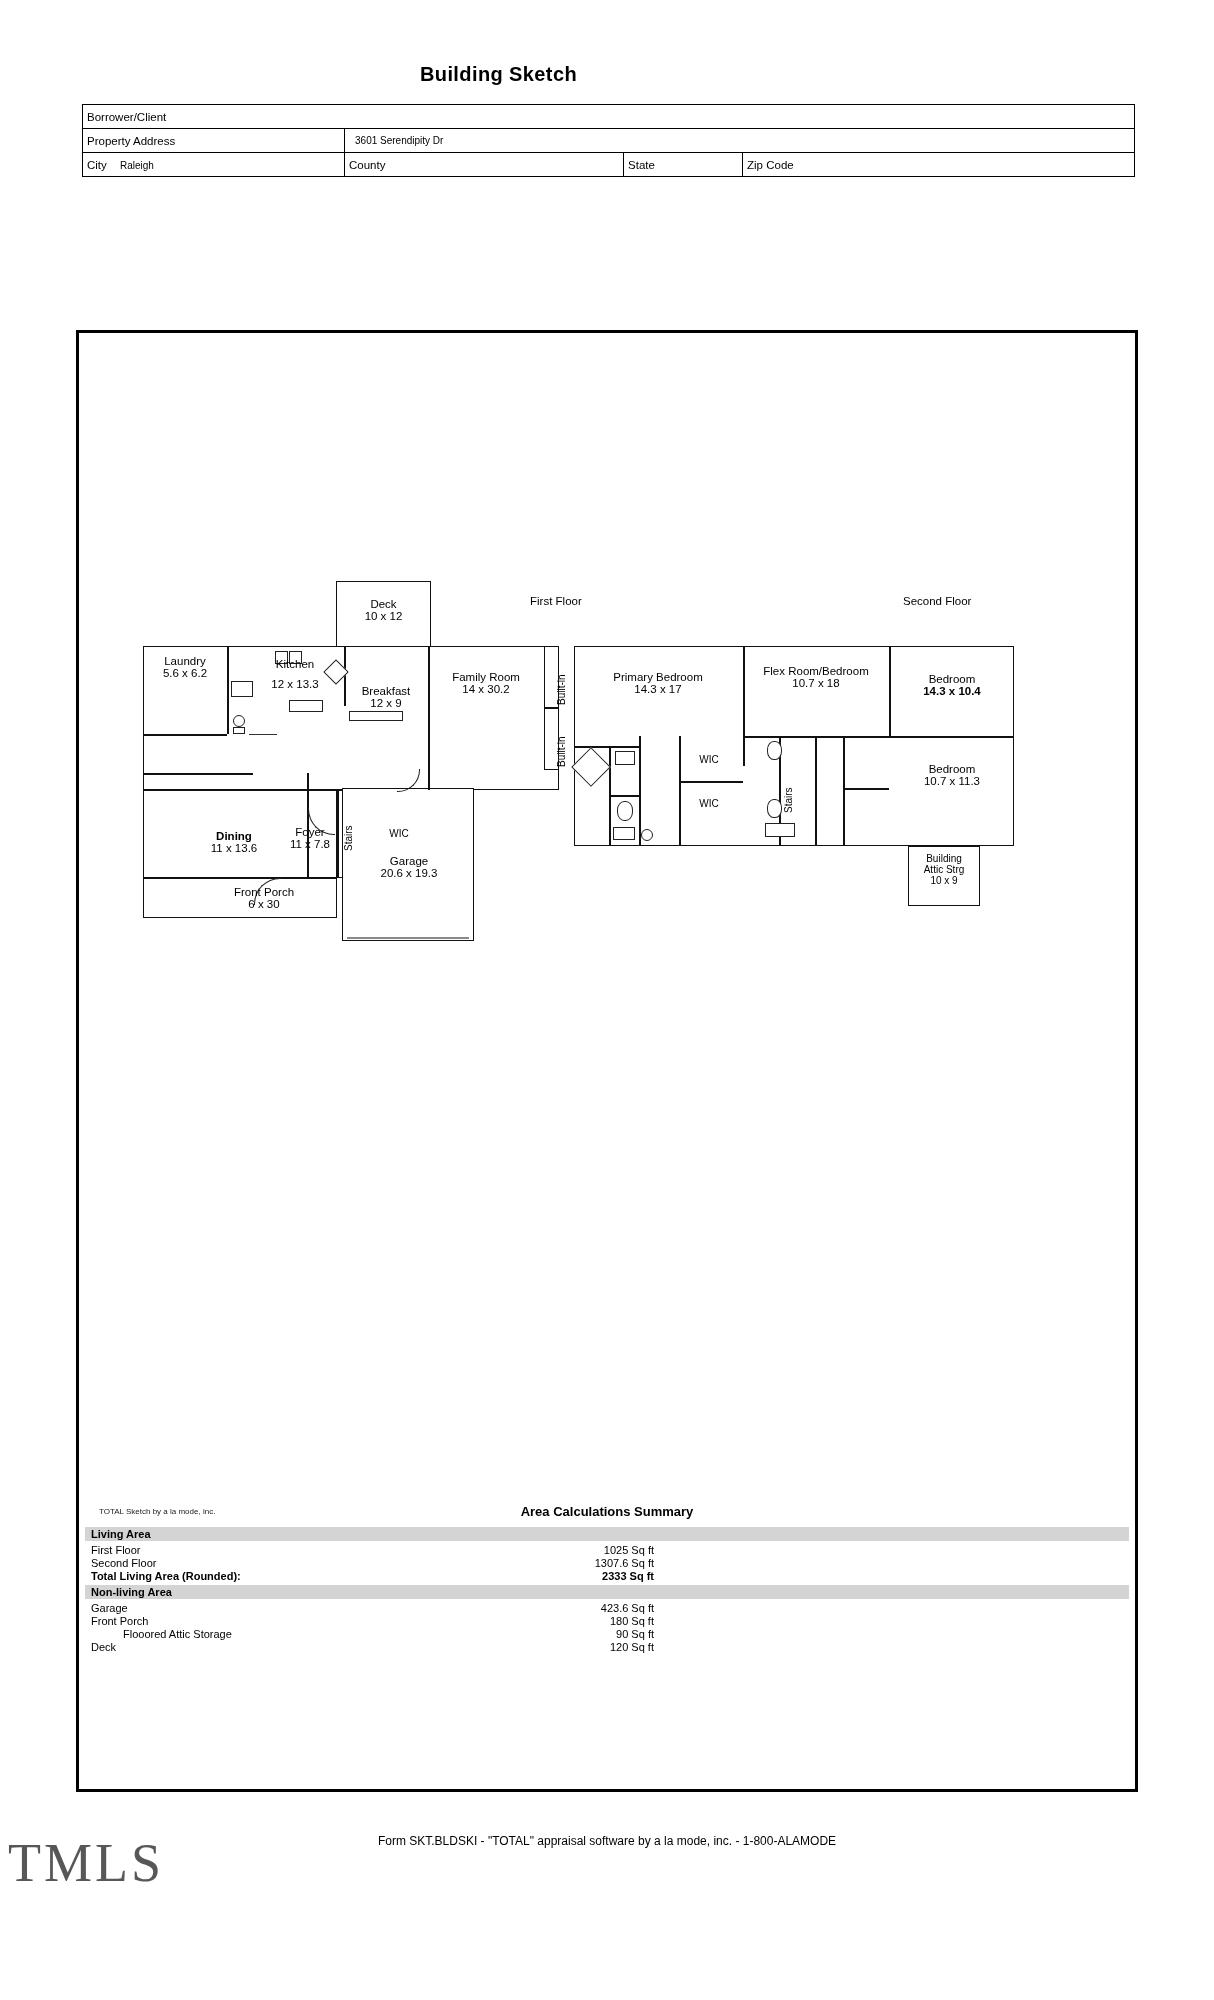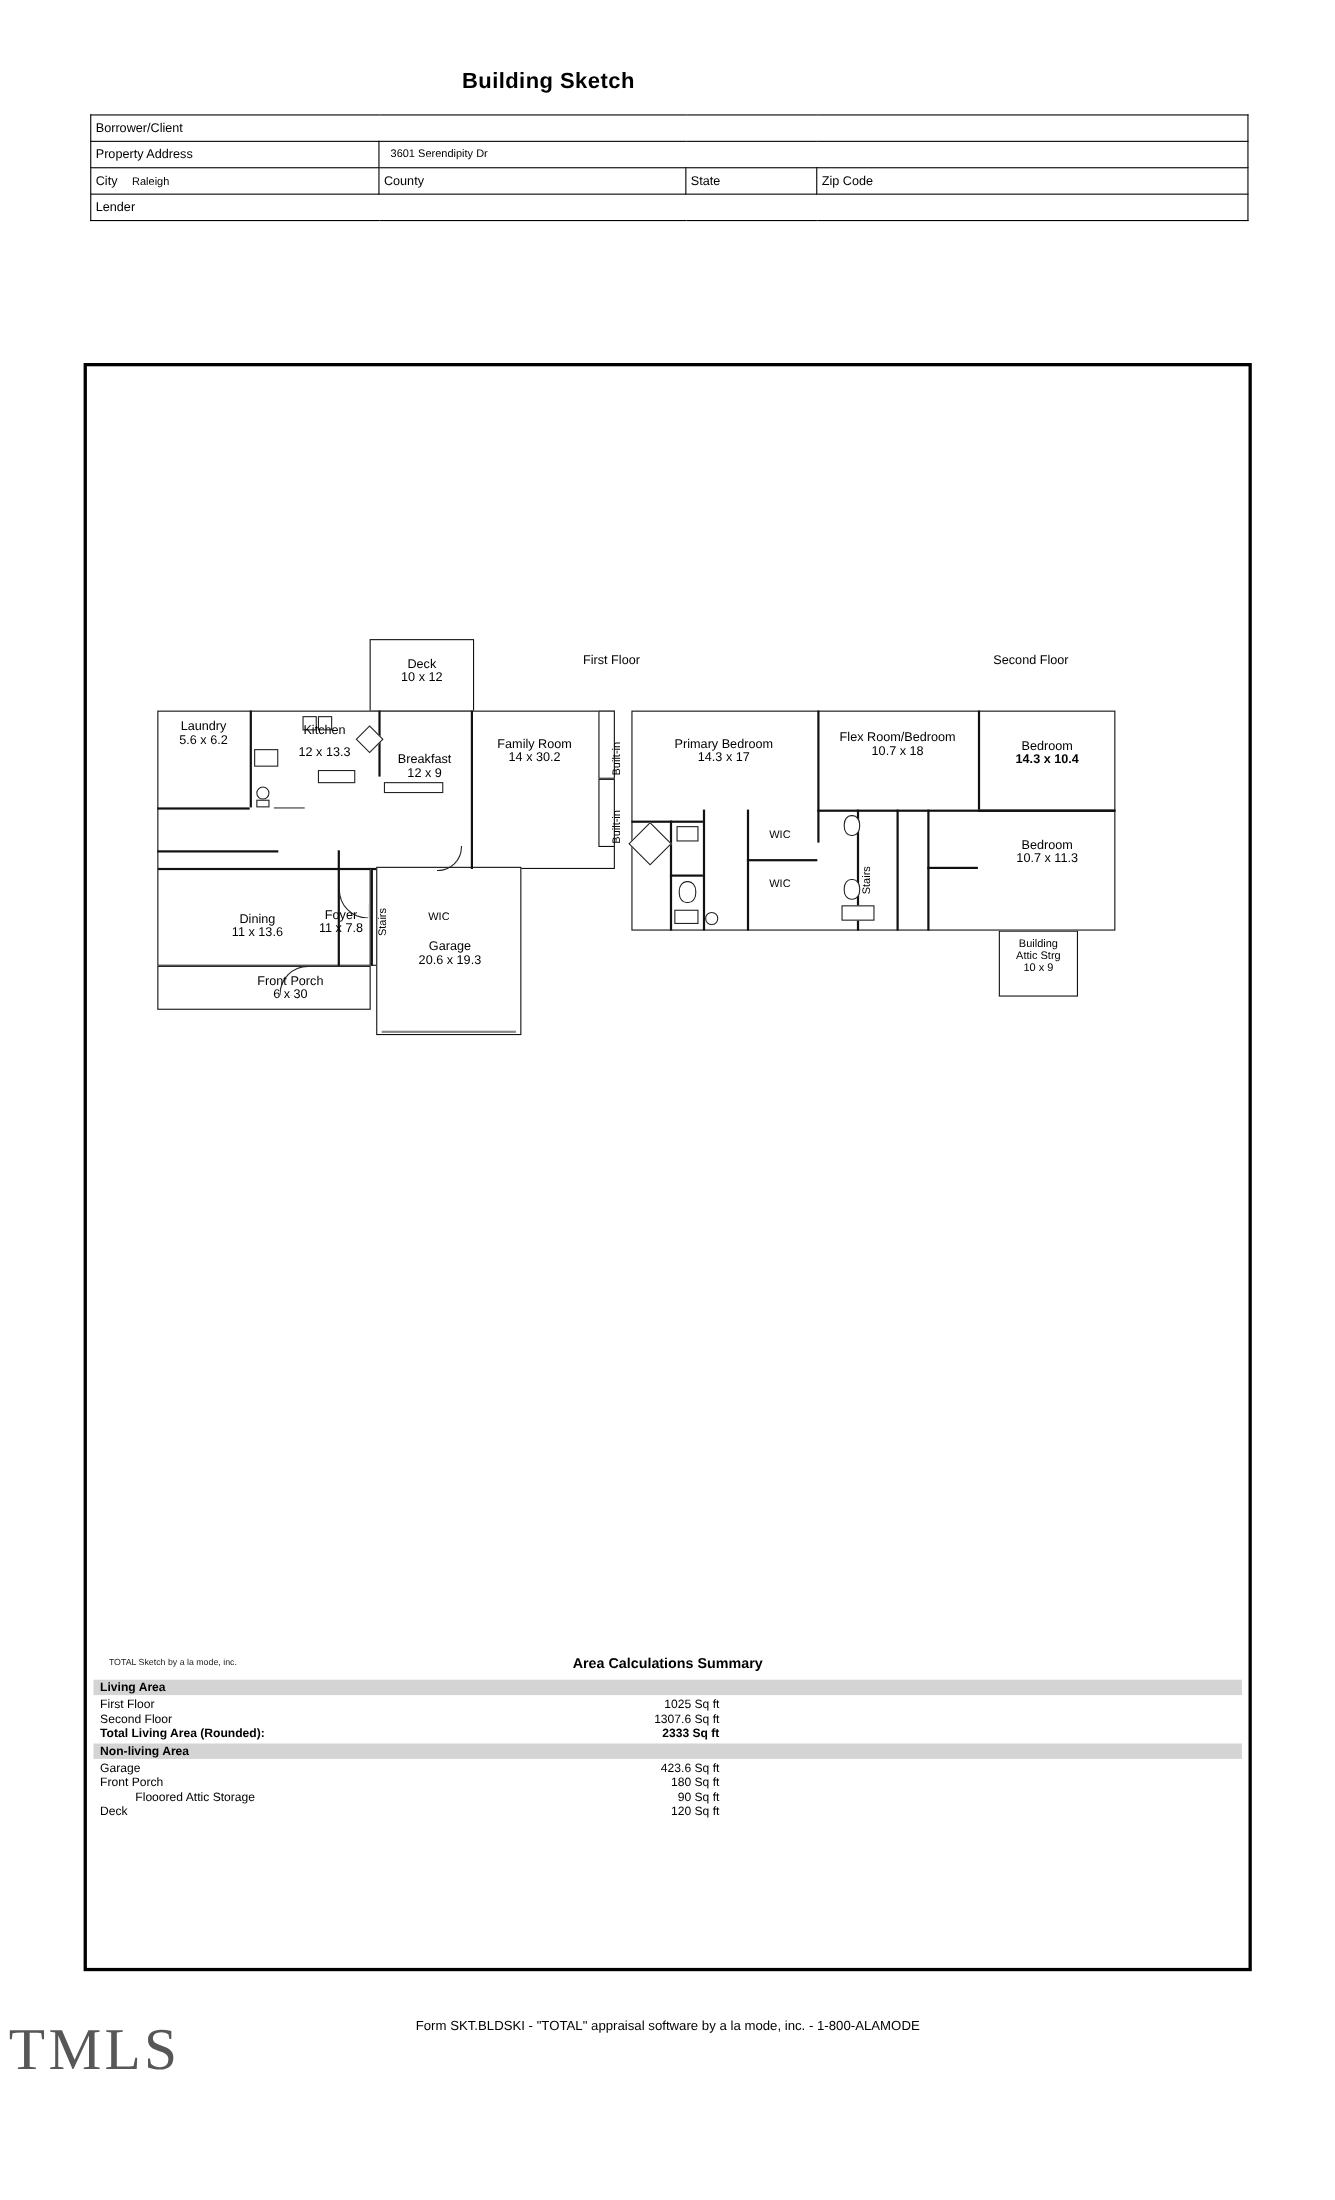--- a/index.html
+++ b/index.html
@@ -192,23 +192,20 @@
       </td>
       <td class="lbl" style="width:110px">
         <span>State</span>
         <span></span>
       </td>
       <td class="lbl">
         <span>Zip Code</span>
         <span></span>
       </td>
     </tr>
-    <tr>
-      <td class="lbl" colspan="4">Lender</td>
-    </tr>
   </tbody>
     </table>
 
   <div class="sketch-frame">
     <div class="sketch-area">
 
       <div class="floorlab" style="left:451px; top:262px;">First Floor</div>
       <div class="floorlab" style="left:824px; top:262px;">Second Floor</div>
 
       <div class="rm" style="left:257px; top:248px; width:95px; height:66px;"></div>
@@ -256,21 +253,21 @@
 
       <div class="lab" style="left:174px; top:325px; width:84px;">Kitchen</div>
       <div class="lab" style="left:174px; top:345px; width:84px;">12 x 13.3</div>
 
       <div class="lab" style="left:262px; top:352px; width:90px;">Breakfast</div>
       <div class="lab" style="left:262px; top:364px; width:90px;">12 x 9</div>
 
       <div class="lab" style="left:352px; top:338px; width:110px;">Family Room</div>
       <div class="lab" style="left:352px; top:350px; width:110px;">14 x 30.2</div>
 
-      <div class="lab" style="left:110px; top:497px; width:90px;">Dining</div>
+      <div class="lab" style="left:110px; top:497px; width:90px;font-weight:bold;">Dining</div>
       <div class="lab" style="left:110px; top:509px; width:90px;">11 x 13.6</div>
 
       <div class="lab" style="left:196px; top:493px; width:70px;">Foyer</div>
       <div class="lab" style="left:196px; top:505px; width:70px;">11 x 7.8</div>
 
       <div class="lab" style="left:130px; top:553px; width:110px;">Front Porch</div>
       <div class="lab" style="left:130px; top:565px; width:110px;">6 x 30</div>
 
       <div class="lab" style="left:275px; top:522px; width:110px;">Garage</div>
       <div class="lab" style="left:275px; top:534px; width:110px;">20.6 x 19.3</div>

